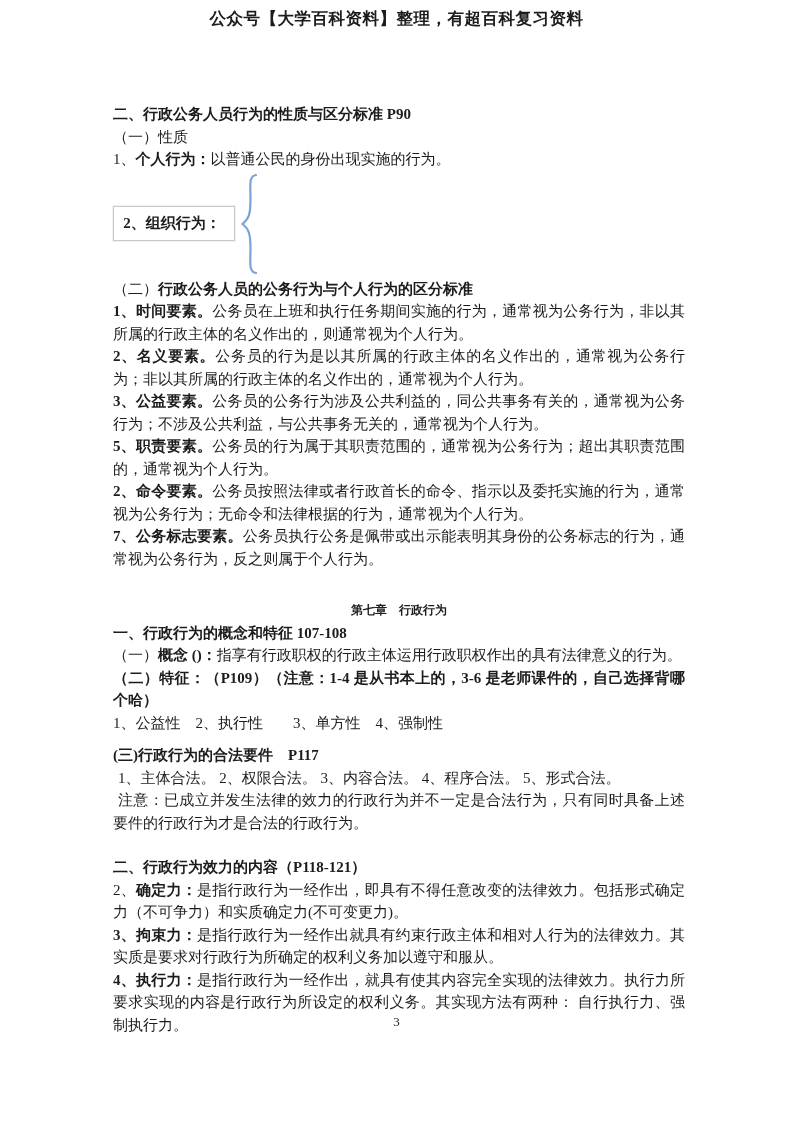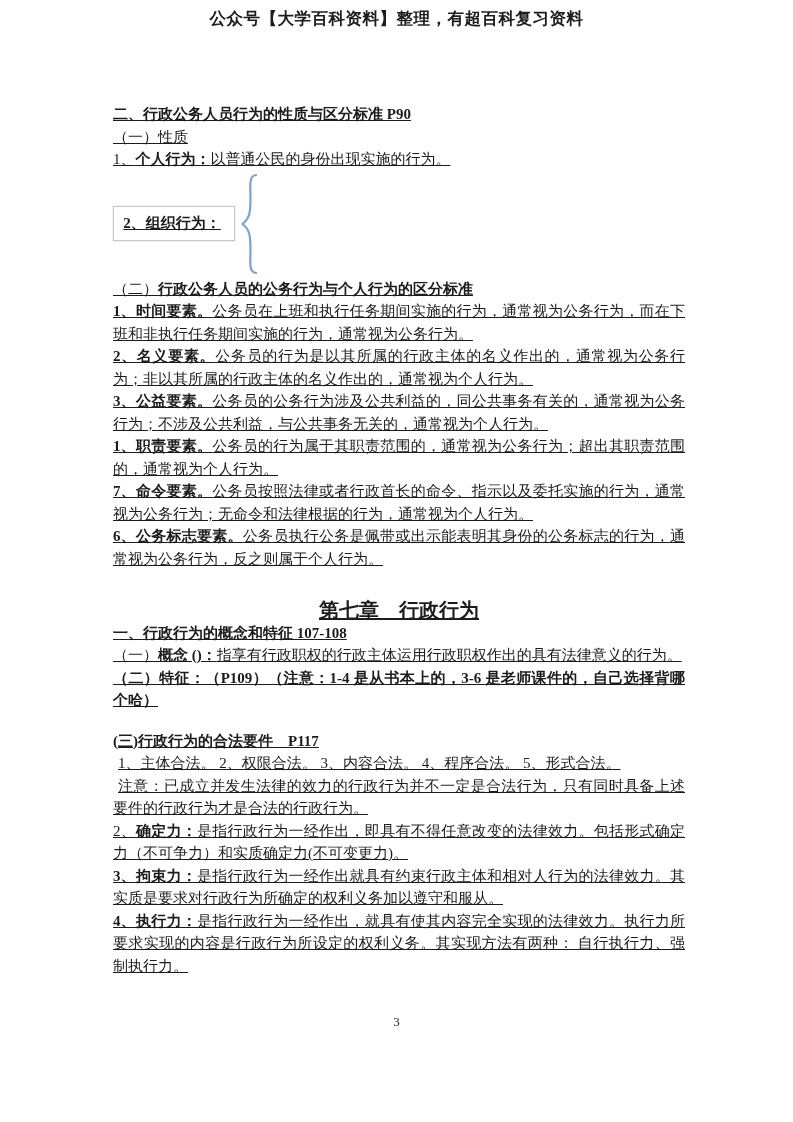--- a/index.html
+++ b/index.html
@@ -13,31 +13,31 @@
     overflow:hidden;
   }
   .header{
     position:absolute;top:8px;left:0;right:0;
     text-align:center;
     font-weight:bold;
     font-size:16.5px;
     letter-spacing:0.5px;
   }
   .content{
-    position:absolute;left:113px;top:103px;width:572px;text-decoration:underline;
+    position:absolute;left:113px;top:103px;width:572px;
   }
   p{margin:0;line-height:22.5px;text-align:justify;}
   .b{font-weight:bold;}
   .h{font-weight:bold;}
   .indent{text-indent:5px;}
   .gap-lg{margin-top:29px;}
-  .gap-md{margin-top:18px;}
+  .gap-md{margin-top:10px;}
   .gap-sm{margin-top:22px;}
   .center{text-align:center;}
-  .chapter{font-size:20px;}
+  .chapter{font-size:12px;}
   
   .bracket-row{
     display:flex;
     align-items:stretch;
     margin:2px 0 3px 0;
     position:relative;
   }
   .bracket-left{
     width:122px;flex:none;
     display:flex;align-items:center;justify-content:center;
@@ -85,36 +85,38 @@
       </div>
       <div class="brace-wrap">
         <svg width="20" height="102" viewBox="0 0 20 102">
           <path d="M17 2 C9.5 3 11.5 13 11.5 26 C11.5 41 10 46 3.5 51 C10 56 11.5 61 11.5 76 C11.5 89 9.5 99 17 100" fill="none" stroke="#7ba3d6" stroke-width="2.2" stroke-linecap="round"></path>
         </svg>
       </div>
     </div>
 
     <p><span>（二）</span><span class="b">行政公务人员的公务行为与个人行为的区分标准</span></p>
 
-    <p><span class="b">1、时间要素。</span><span>公务员在上班和执行任务期间实施的行为，通常视为公务行为，而在下班和非执行任务期间实施的行为，通常视为公务行为。</span></p>
+    <p><span class="b">1、时间要素。</span><span>公务员在上班和执行任务期间实施的行为，通常视为公务行为，非以其所属的行政主体的名义作出的，则通常视为个人行为。</span></p>
     <p><span class="b">2、名义要素。</span><span>公务员的行为是以其所属的行政主体的名义作出的，通常视为公务行为；非以其所属的行政主体的名义作出的，通常视为个人行为。</span></p>
     <p><span class="b">3、公益要素。</span><span>公务员的公务行为涉及公共利益的，同公共事务有关的，通常视为公务行为；不涉及公共利益，与公共事务无关的，通常视为个人行为。</span></p>
-    <p><span class="b">1、职责要素。</span><span>公务员的行为属于其职责范围的，通常视为公务行为；超出其职责范围的，通常视为个人行为。</span></p>
-    <p><span class="b">7、命令要素。</span><span>公务员按照法律或者行政首长的命令、指示以及委托实施的行为，通常视为公务行为；无命令和法律根据的行为，通常视为个人行为。</span></p>
-    <p><span class="b">6、公务标志要素。</span><span>公务员执行公务是佩带或出示能表明其身份的公务标志的行为，通常视为公务行为，反之则属于个人行为。</span></p>
+    <p><span class="b">5、职责要素。</span><span>公务员的行为属于其职责范围的，通常视为公务行为；超出其职责范围的，通常视为个人行为。</span></p>
+    <p><span class="b">2、命令要素。</span><span>公务员按照法律或者行政首长的命令、指示以及委托实施的行为，通常视为公务行为；无命令和法律根据的行为，通常视为个人行为。</span></p>
+    <p><span class="b">7、公务标志要素。</span><span>公务员执行公务是佩带或出示能表明其身份的公务标志的行为，通常视为公务行为，反之则属于个人行为。</span></p>
 
     <p class="h center chapter gap-lg">第七章　行政行为</p>
     <p class="h">一、行政行为的概念和特征 107-108</p>
     <p><span>（一）</span><span class="b">概念 ()：</span><span>指享有行政职权的行政主体运用行政职权作出的具有法律意义的行为。</span></p>
     <p class="h">（二）特征：（P109）（注意：1-4 是从书本上的，3-6 是老师课件的，自己选择背哪个哈）</p>
+    <p>1、公益性　2、执行性　　3、单方性　4、强制性</p>
 
     <p class="h gap-md">(三)行政行为的合法要件　P117</p>
     <p class="indent">1、主体合法。 2、权限合法。 3、内容合法。 4、程序合法。 5、形式合法。</p>
     <p class="indent"><span>注意：</span><span>已成立并发生法律的效力的行政行为并不一定是合法行为，只有同时具备上述要件的行政行为才是合法的行政行为。</span></p>
 
+    <p class="h gap-sm">二、行政行为效力的内容（P118-121）</p>
     <p><span>2、</span><span class="b">确定力：</span><span>是指行政行为一经作出，即具有不得任意改变的法律效力。包括形式确定力（不可争力）和实质确定力(不可变更力)。</span></p>
     <p><span></span><span class="b">3、拘束力：</span><span>是指行政行为一经作出就具有约束行政主体和相对人行为的法律效力。其实质是要求对行政行为所确定的权利义务加以遵守和服从。</span></p>
     <p><span></span><span class="b">4、执行力：</span><span>是指行政行为一经作出，就具有使其内容完全实现的法律效力。执行力所要求实现的内容是行政行为所设定的权利义务。其实现方法有两种： 自行执行力、强制执行力。</span></p>
 
   </div>
 
   <div class="pagenum">3</div>
 
 </div>
 

